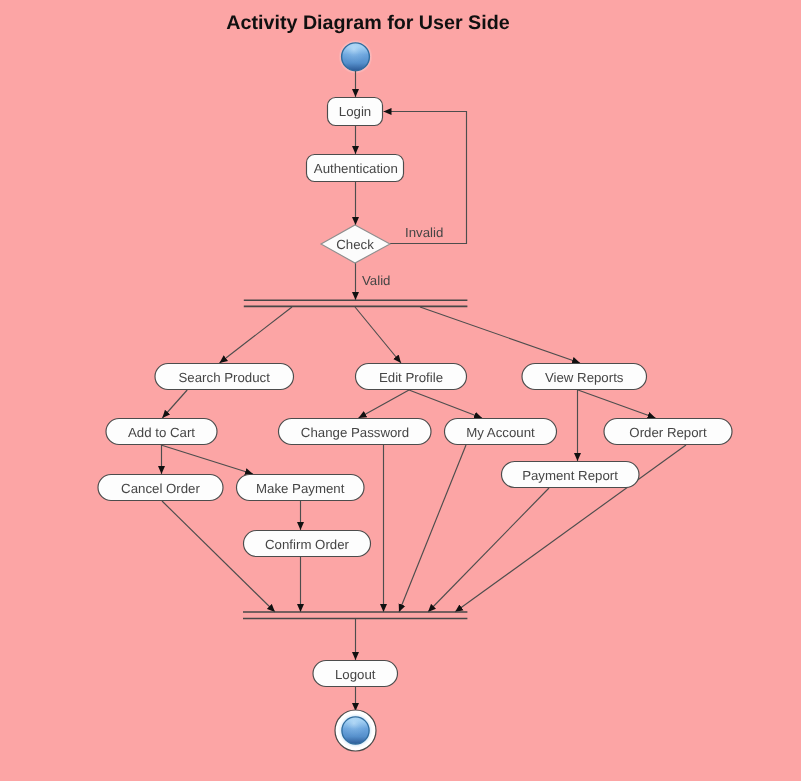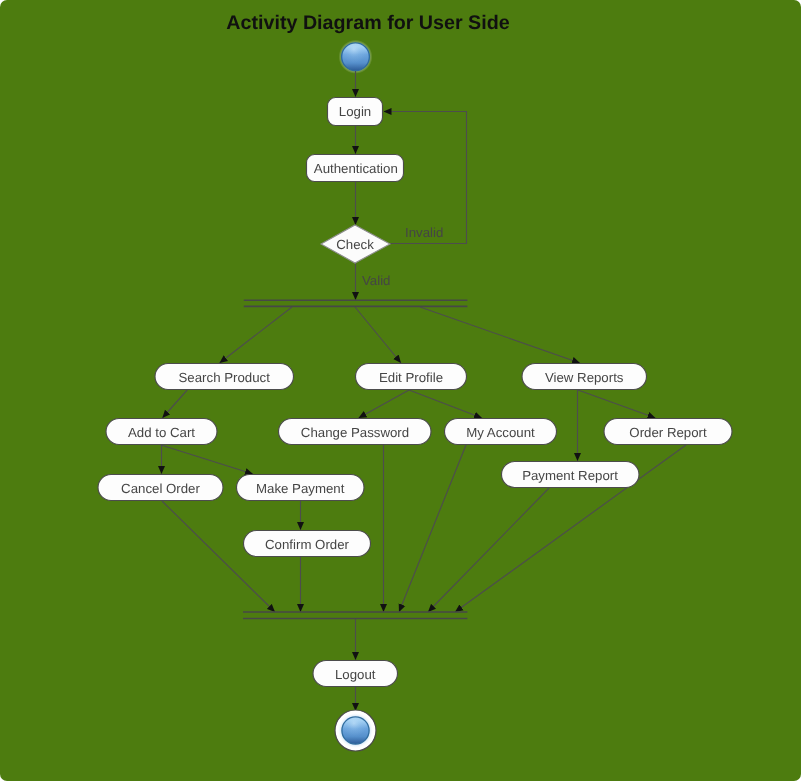--- a/index.html
+++ b/index.html
@@ -15,21 +15,21 @@
     font-family: "Liberation Sans", sans-serif;
     -webkit-font-smoothing: antialiased;
     text-rendering: geometricPrecision;
   }
   svg text {
     -webkit-font-smoothing: antialiased;
     -moz-osx-font-smoothing: grayscale;
   }
   
   #canvas { will-change: transform; }
-  #canvas { position: relative; width: 801px; height: 781px; background: #4d7c0f; border-radius: 7px; }
+  #canvas { position: relative; width: 801px; height: 781px; background: #fca5a5; }
   svg#diagram { position: absolute; left: 0; top: 0; width: 801px; height: 781px; display:block; }
   .title-text {
     font-family: "Liberation Sans", sans-serif;
     font-weight: bold; font-size: 19.7px; fill: #101010;
   }
   .node-label {
     font-family: "Liberation Sans", sans-serif;
     font-size: 13.25px; fill: #454545;
   }
   .edge-label {

